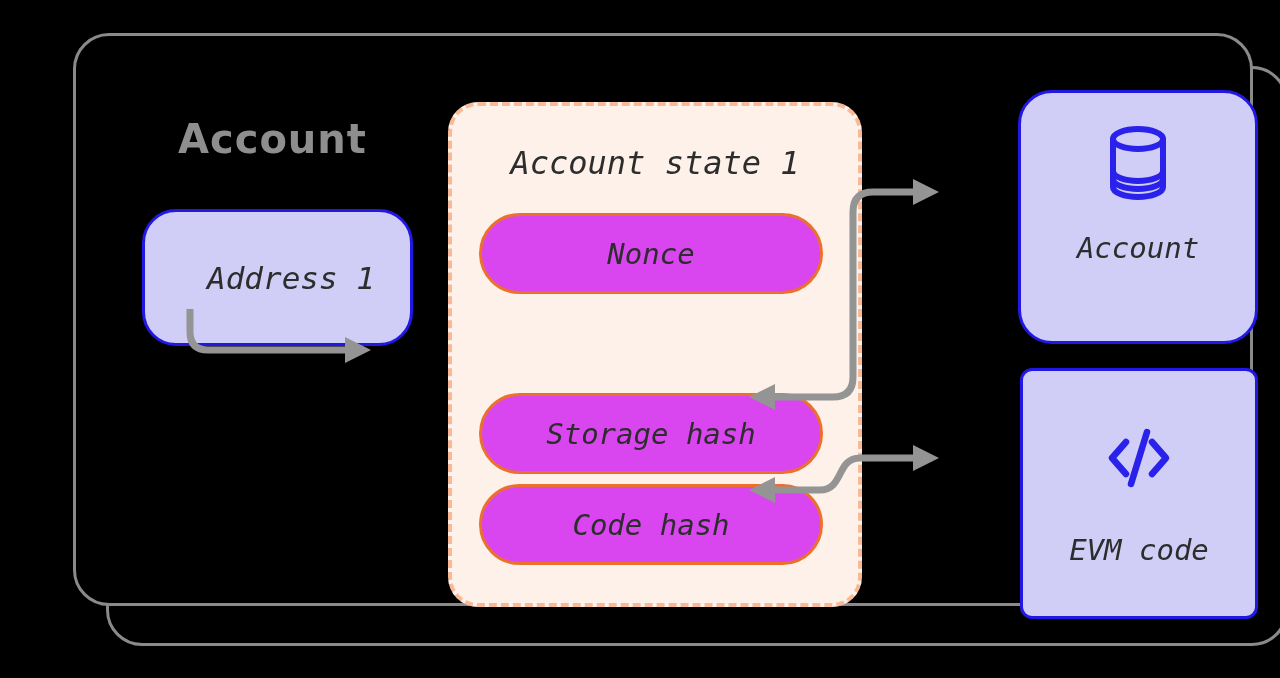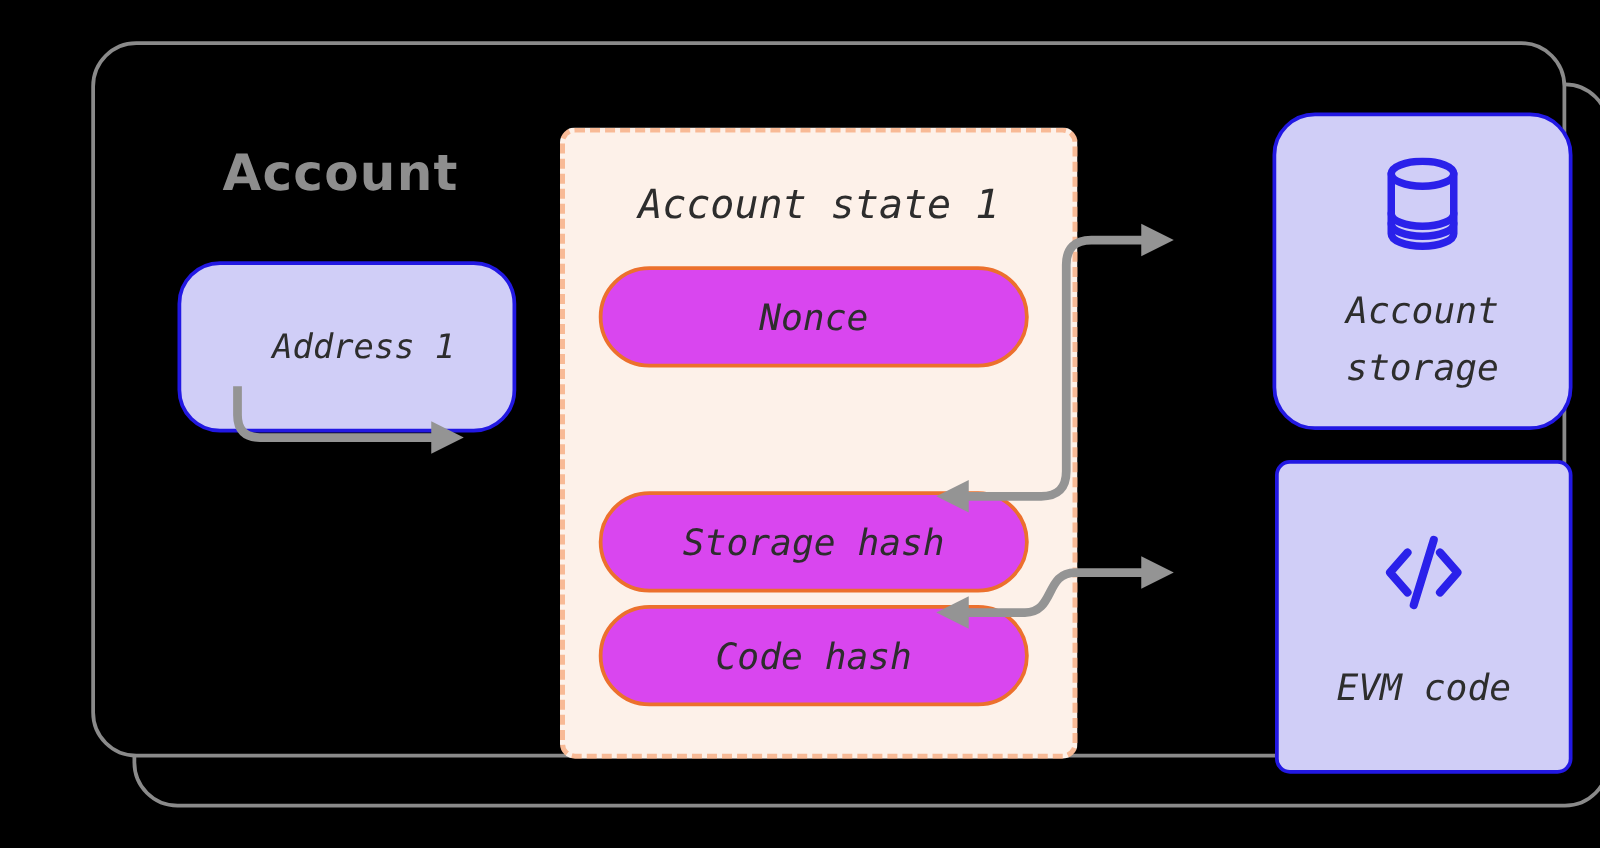--- a/index.html
+++ b/index.html
@@ -52,31 +52,31 @@
     font-style: italic;
     color: #2d2d2d;
   }
   #address-box {
     left: 66px; top: 173px;
     width: 271px; height: 137px;
     border-radius: 34px;
     display: flex;
     align-items: center;
     justify-content: center;
-    font-size: 27px;
+    font-size: 31px;
     padding-left: 27px;
   }
   #state-box {
     position: absolute;
     box-sizing: border-box;
     left: 372px; top: 66px;
     width: 414px; height: 505px;
     background: #fdf1e9;
     border: 4px dashed #f8ba96;
-    border-radius: 12px;
+    border-radius: 30px;
   }
   #state-title {
     position: absolute;
     left: 0; right: 0;
     top: 38px;
     text-align: center;
     font-style: italic;
     font-size: 32px;
     color: #2d2d2d;
   }
@@ -195,21 +195,20 @@
           <g fill="none" stroke="#2a21ea" stroke-width="6" stroke-linecap="round">
             <ellipse cx="31" cy="13" rx="25" ry="10"></ellipse>
             <path d="M6,13 L6,61 A25,10 0 0 0 56,61 L56,13"></path>
             <path d="M6,45 A25,10 0 0 0 56,45"></path>
             <path d="M6,53 A25,10 0 0 0 56,53"></path>
           </g>
         </svg>
       </div>
       <div id="storage-label">
         <div>Account</div>
-        <div>storage</div>
       </div>
     </div>
 
     <div id="evm-box" class="lavender-box">
       <div class="icon-wrap">
         <svg width="66" height="62" viewBox="0 0 66 62">
           <g fill="none" stroke="#2a21ea" stroke-width="6.5" stroke-linecap="round" stroke-linejoin="round">
             <path d="M20,15 L6,31 L20,47"></path>
             <path d="M46,15 L60,31 L46,47"></path>
             <path d="M41,5 L25,57"></path>

